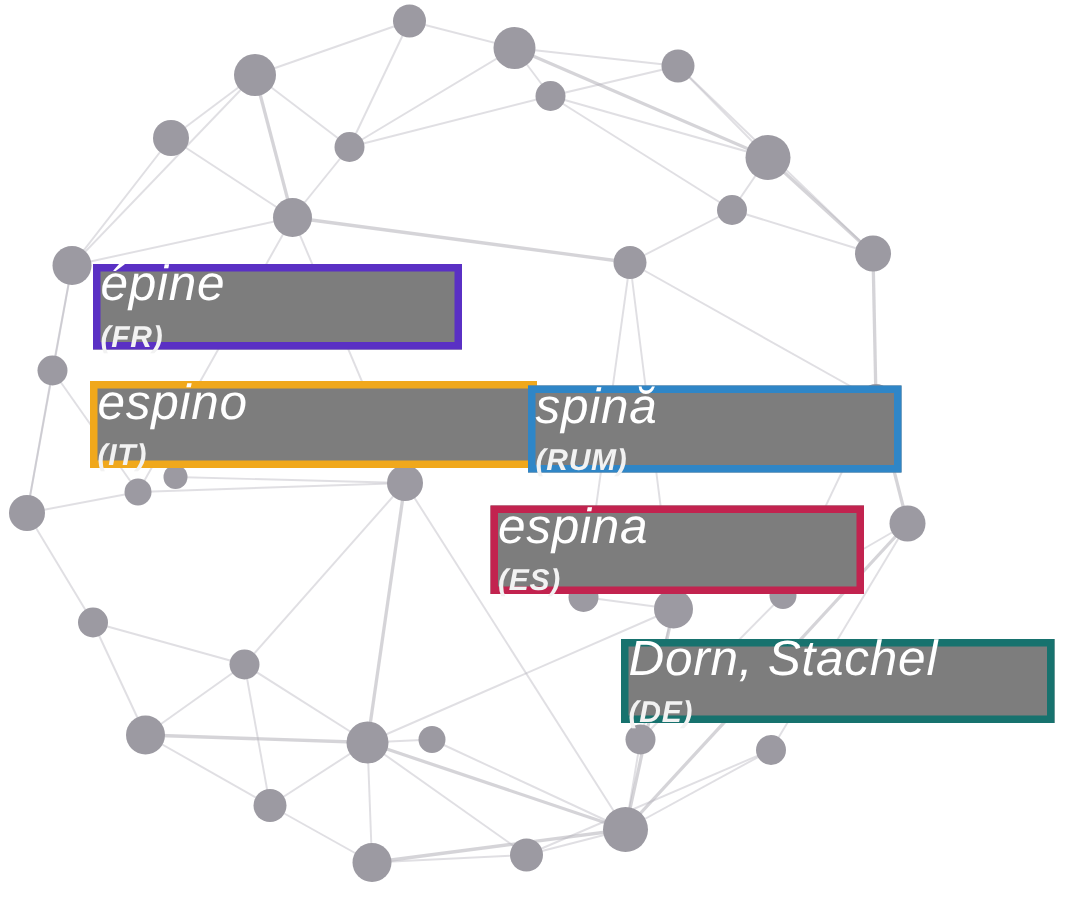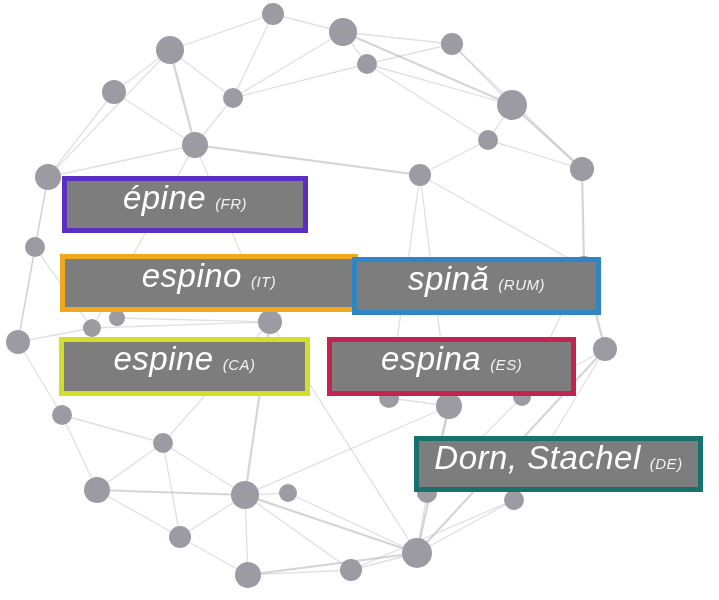--- a/index.html
+++ b/index.html
@@ -24,32 +24,34 @@
     position: absolute;
     box-sizing: border-box;
     border: 5px solid #000;
     background: #7d7d7d;
     display: flex;
     align-items: baseline;
     justify-content: center;
     gap: 9px;
     color: #ffffff;
     font-style: italic;
+    flex-direction: column;
   }
   .label-box .word {
     font-size: 33px;
     letter-spacing: 0.5px;
     line-height: 1;
     white-space: nowrap;
   }
   .label-box .tag {
-    font-size: 15px;
+    font-size: 20px;
     letter-spacing: 0.5px;
     color: #f2f2f2;
     white-space: nowrap;
+    font-weight: bold;
   }
 </style>
 </head>
 <body>
 
 <div id="stage">
   <svg id="network-svg" width="719" height="600">
       <line x1="273" y1="14" x2="343" y2="32" stroke="#b2b0b8" stroke-width="1.3" stroke-opacity="0.4"></line>
       <line x1="273" y1="14" x2="170" y2="50" stroke="#b2b0b8" stroke-width="1.3" stroke-opacity="0.4"></line>
       <line x1="273" y1="14" x2="233" y2="98" stroke="#b2b0b8" stroke-width="1.3" stroke-opacity="0.4"></line>
@@ -164,25 +166,21 @@
     <span class="tag">(FR)</span>
   </div>
   <div class="label-box" style="left: 60px; top: 254px; width: 298px; height: 58px; border-color: rgb(240, 168, 28); justify-content: center;">
     <span class="word">espino</span>
     <span class="tag">(IT)</span>
   </div>
   <div class="label-box" style="left: 326px; top: 257px; width: 249px; height: 58px; border-color: rgb(47, 134, 199); margin-left: 26px;">
     <span class="word">spină</span>
     <span class="tag">(RUM)</span>
   </div>
-  <div class="label-box" style="left: 59px; top: 337px; width: 251px; height: 59px; border-color: rgb(211, 222, 42);">
-    <span class="word">espine</span>
-    <span class="tag">(CA)</span>
-  </div>
   <div class="label-box" style="left: 327px; top: 337px; width: 249px; height: 59px; border-color: rgb(194, 35, 79);">
     <span class="word">espina</span>
     <span class="tag">(ES)</span>
   </div>
-  <div class="label-box" style="left: 414px; top: 436px; width: 289px; height: 56px; border-color: rgb(23, 114, 110);">
+  <div class="label-box" style="left: 414px; top: 426px; width: 289px; height: 56px; border-color: rgb(23, 114, 110);">
     <span class="word">Dorn, Stachel</span>
     <span class="tag">(DE)</span>
   </div>
 </div>
 
 </body></html>

